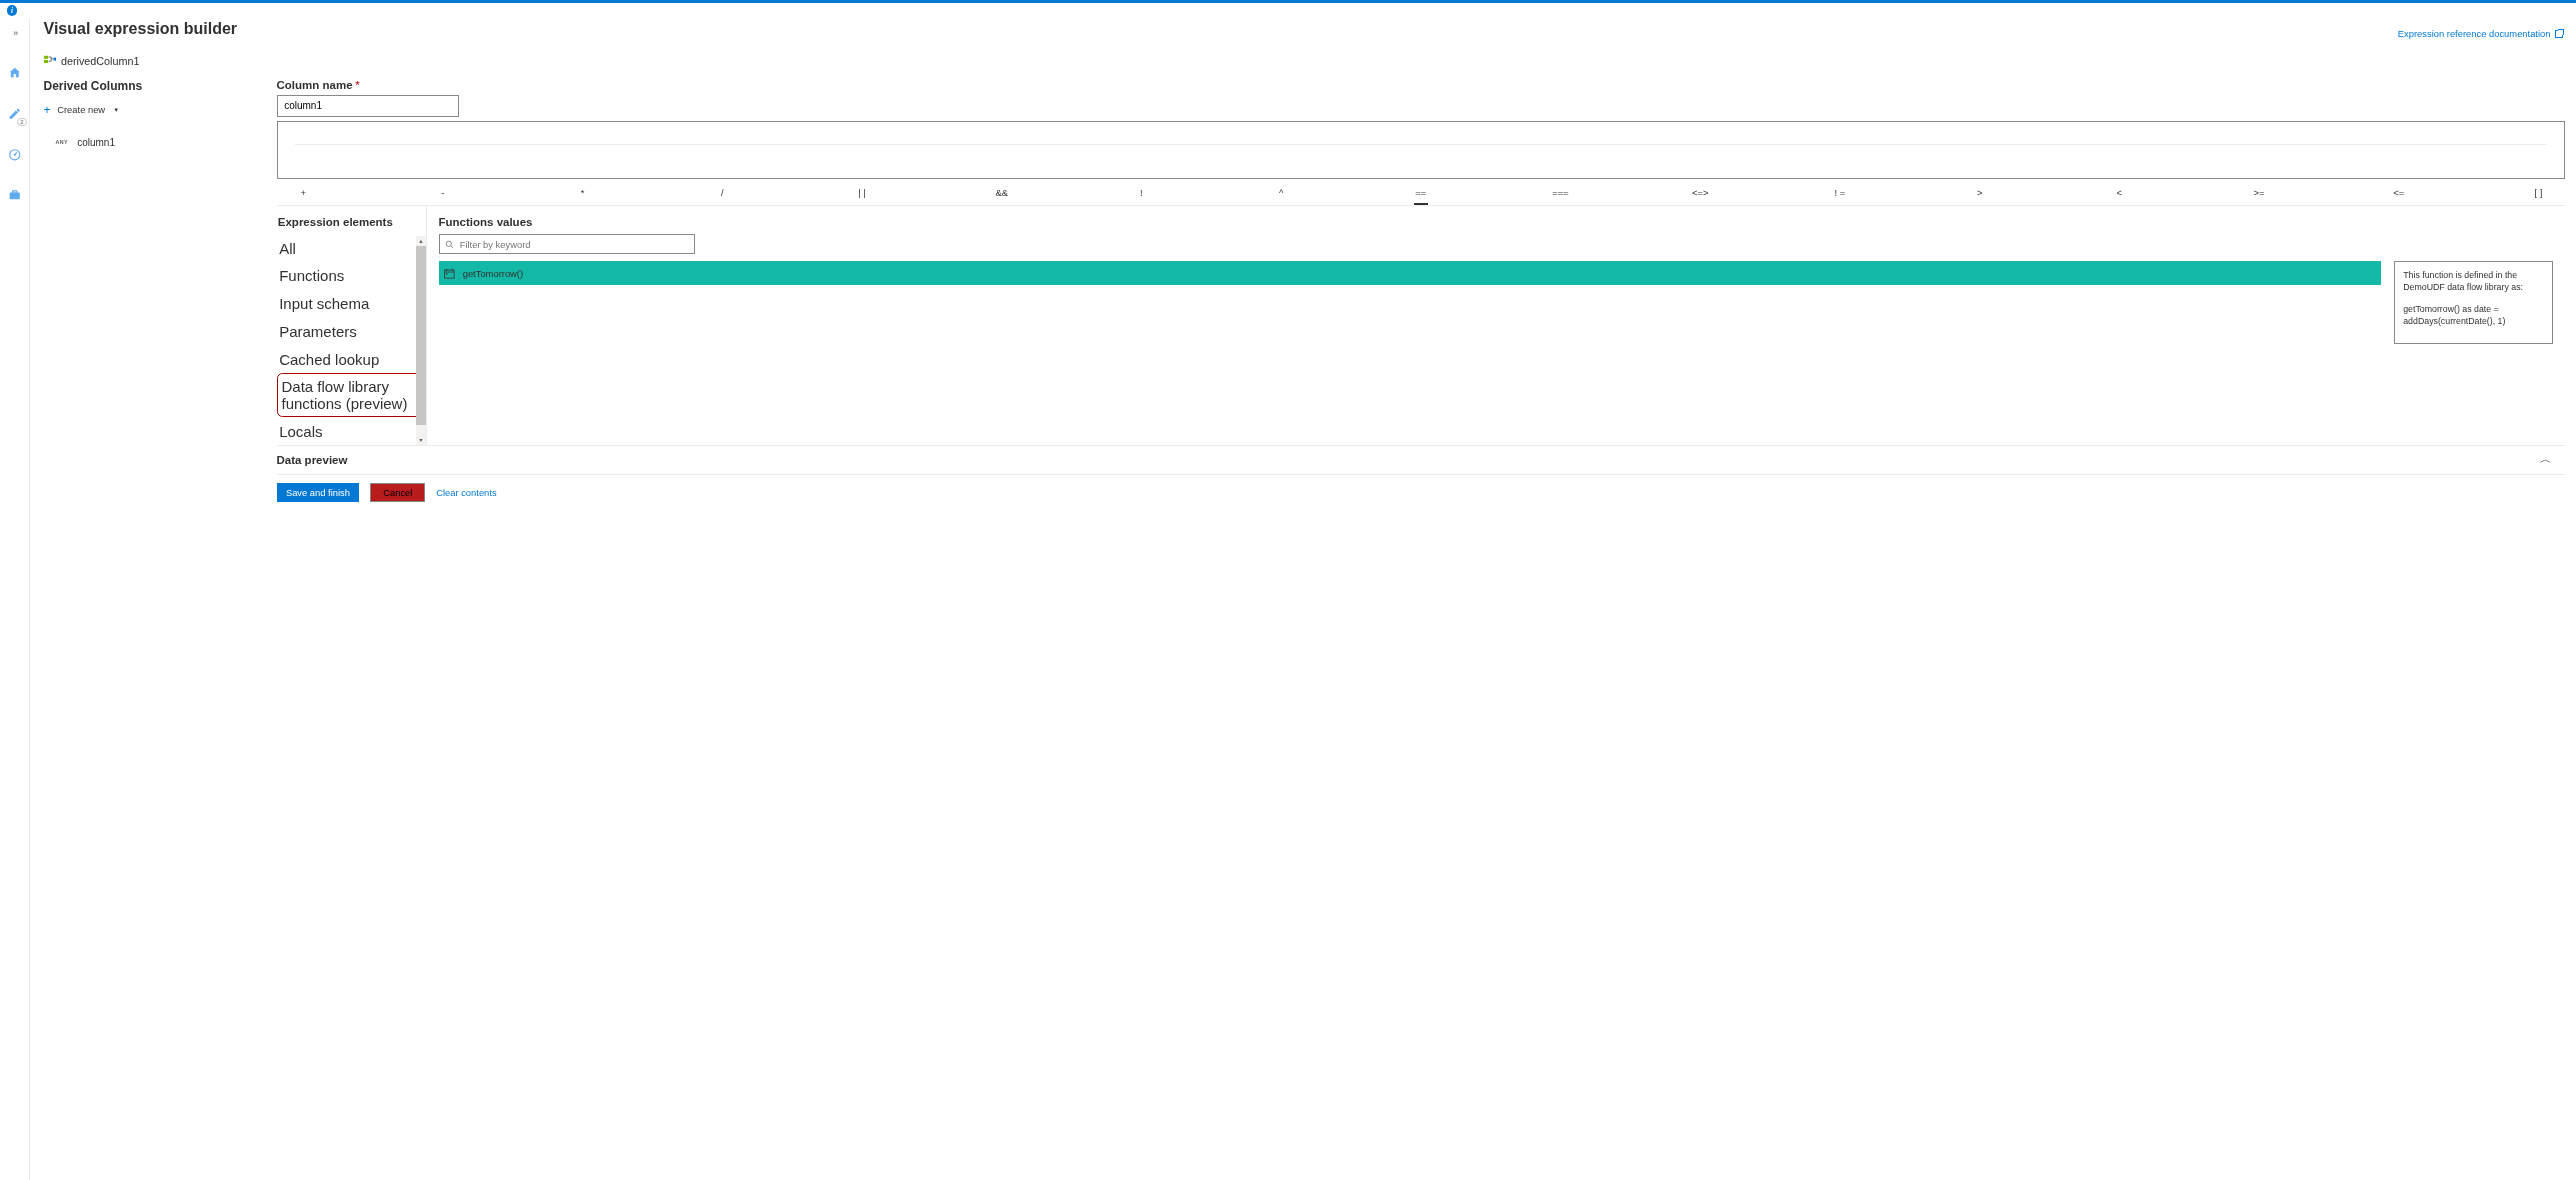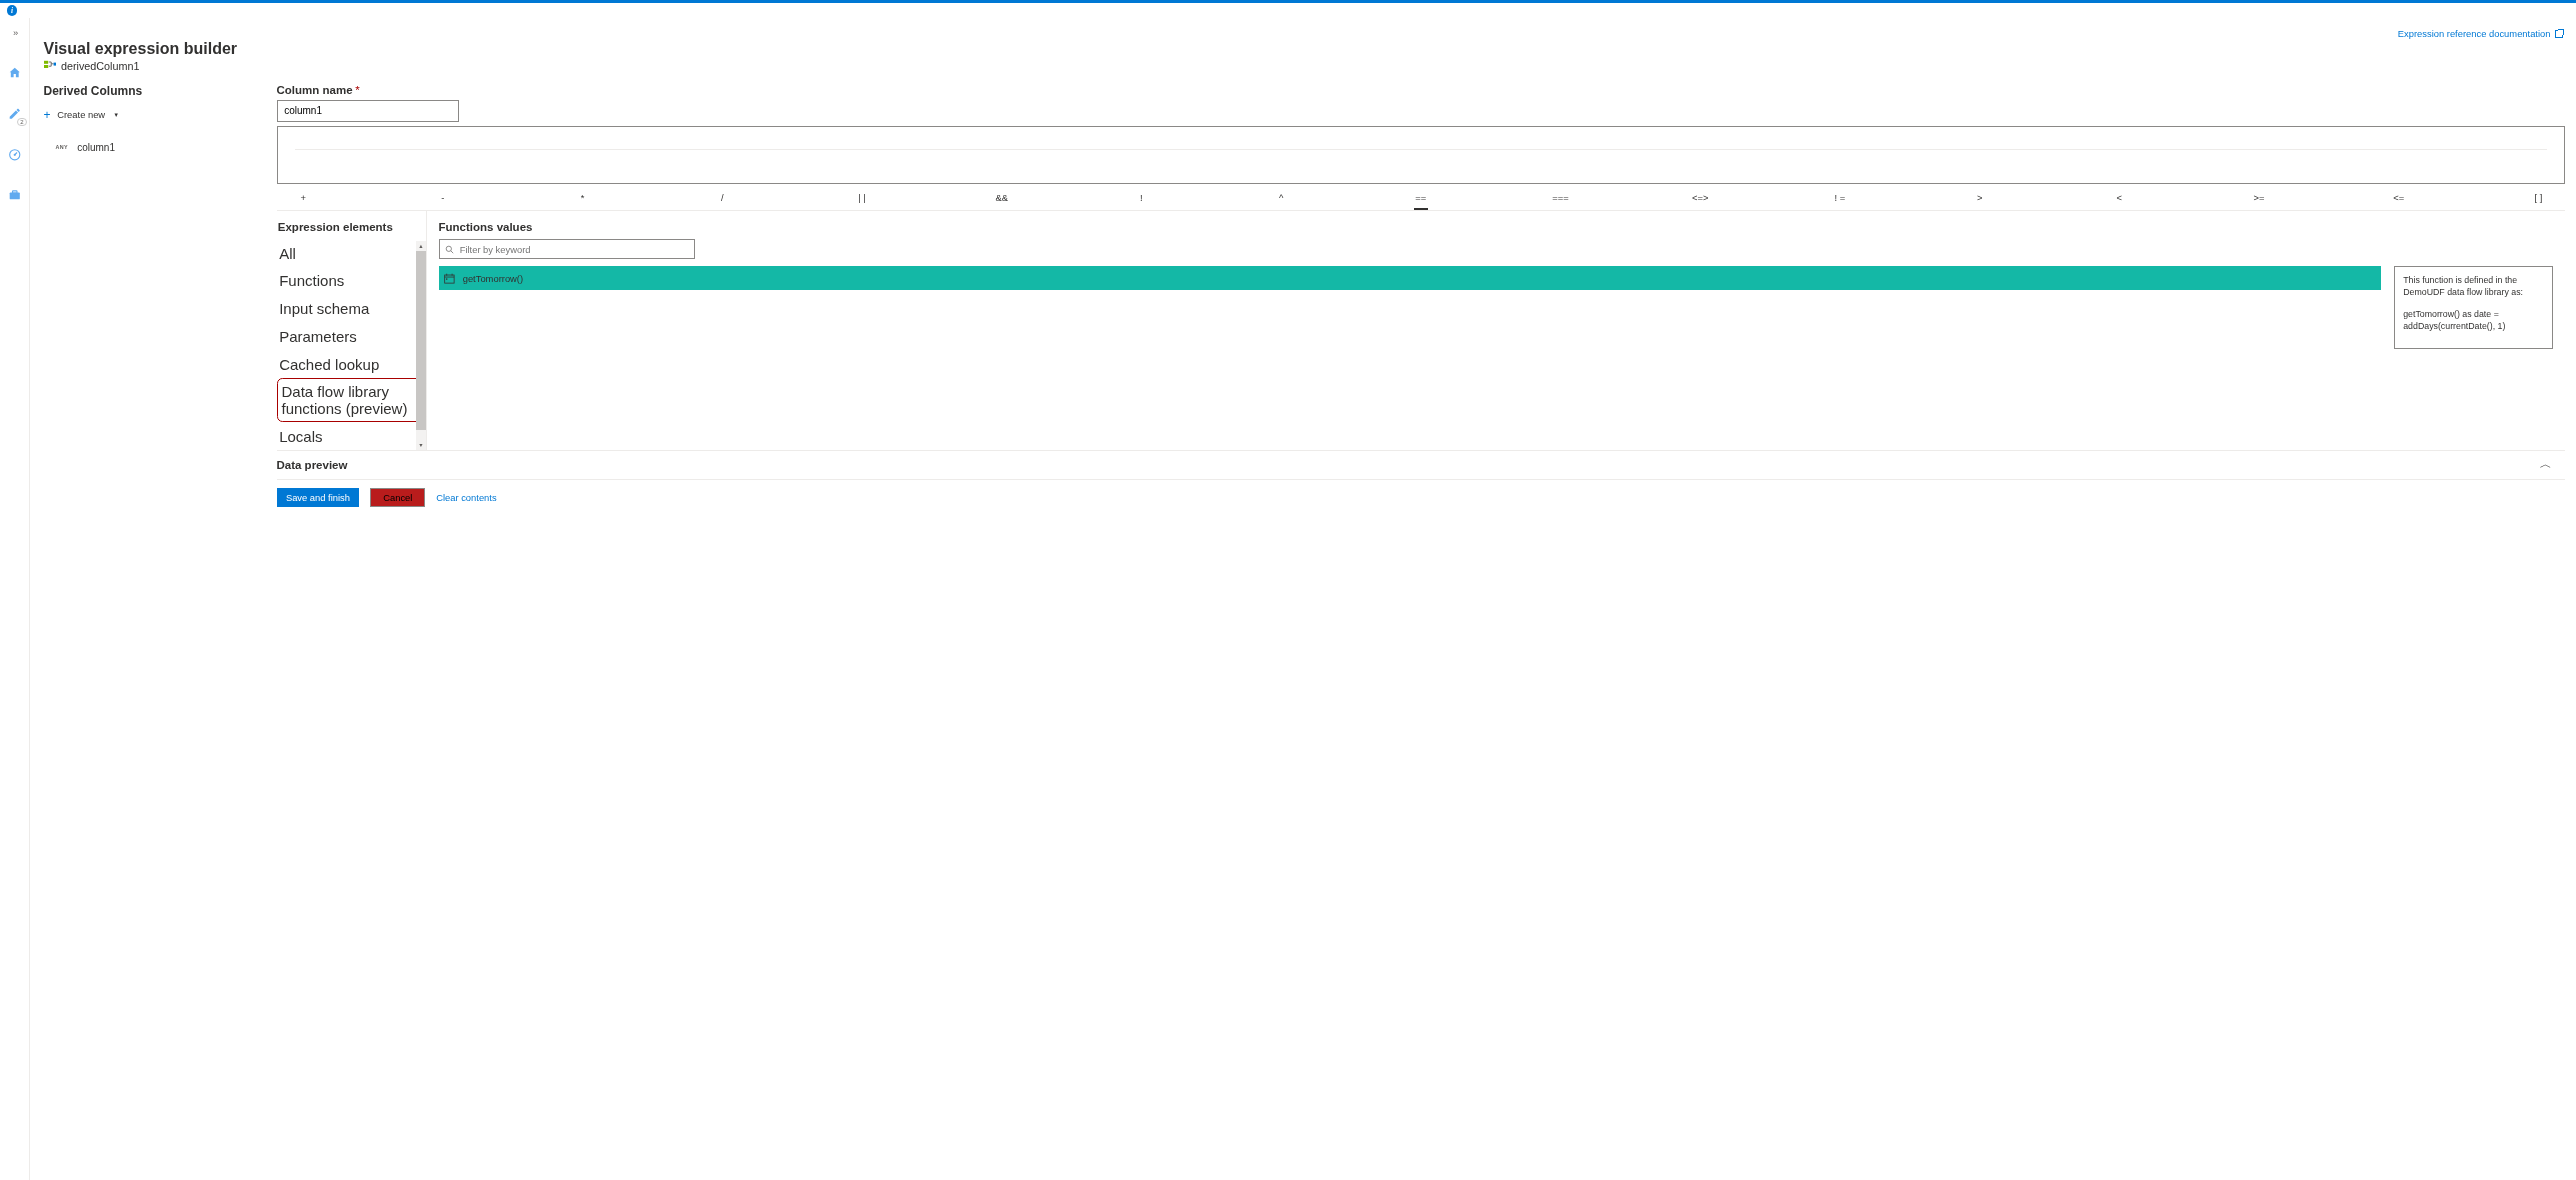--- a/index.html
+++ b/index.html
@@ -13,26 +13,26 @@
   .app-body { flex: 1; display: flex; min-height: 0; }
   .left-rail { width: 30px; border-right: 0.7px solid #edebe9; display: flex; flex-direction: column; align-items: center; padding-top: 4px; gap: 19px; }
   .rail-btn { width: 21.6px; height: 21.6px; display: flex; align-items: center; justify-content: center; cursor: pointer; position: relative;}
   .rail-svg { width: 13.5px; height: 13.5px; }
   .badge { position: absolute; bottom: -1.3px; right: -1.3px; background: #fff; border: 0.7px solid #ccc; border-radius: 5.4px; font-size: 6px; padding: 0 2px; color: #605e5c;}
   .collapse-arrows { font-size: 9.4px; color: #605e5c; letter-spacing: -2px;}
 
   .main { flex: 1; display: flex; flex-direction: column; min-width: 0; padding-left: 13.5px; padding-top: 2.7px;}
 
   .header-row { display: flex; justify-content: space-between; align-items: flex-start; padding-right: 13.5px;}
-  .title { font-size: 16px; font-weight: 600; margin-top: 20px;}
+  .title { font-size: 16px; font-weight: 600; margin-top: 0;}
   .doc-link { color: #0078d4; text-decoration: none; display: inline-flex; align-items: center; gap: 4px; font-size: 9.4px; margin-top: 8px;}
   .open-ext { border: 1px solid #0078d4; width: 8px; height: 8px; position: relative;}
   .open-ext:after{ content:""; position:absolute; top:-2px; right:-2px; width:4.7px; height:4.7px; border-top:1px solid #0078d4; border-right:1px solid #0078d4; background:#fff;}
 
-  .breadcrumb-row { display: flex; align-items: center; gap: 5.4px; margin-top: 1px; }
+  .breadcrumb-row { display: flex; align-items: center; gap: 5.4px; margin-top: 16px; }
   .bcrumb-icon svg { width: 12px; height: 10.8px;}
   .bcrumb-text { font-size: 10.8px; color: #323130;}
 
   .content-row { display: flex; margin-top: 12px; min-height: 0; gap: 24px;}
   .left-panel { width: 209px; }
   .section-h { font-size: 12px; font-weight: 600; }
   .create-new { display: inline-flex; align-items: center; gap: 6.7px; margin-top: 9.4px; cursor: pointer;}
   .plus { color: #0078d4; font-size: 12px; font-weight: 300;}
   .chev { font-size: 6.7px; color: #323130; margin-left: 2.7px;}
   .col-item { display: flex; align-items: center; gap: 9.4px; margin-top: 20px; margin-left: 12px;}

